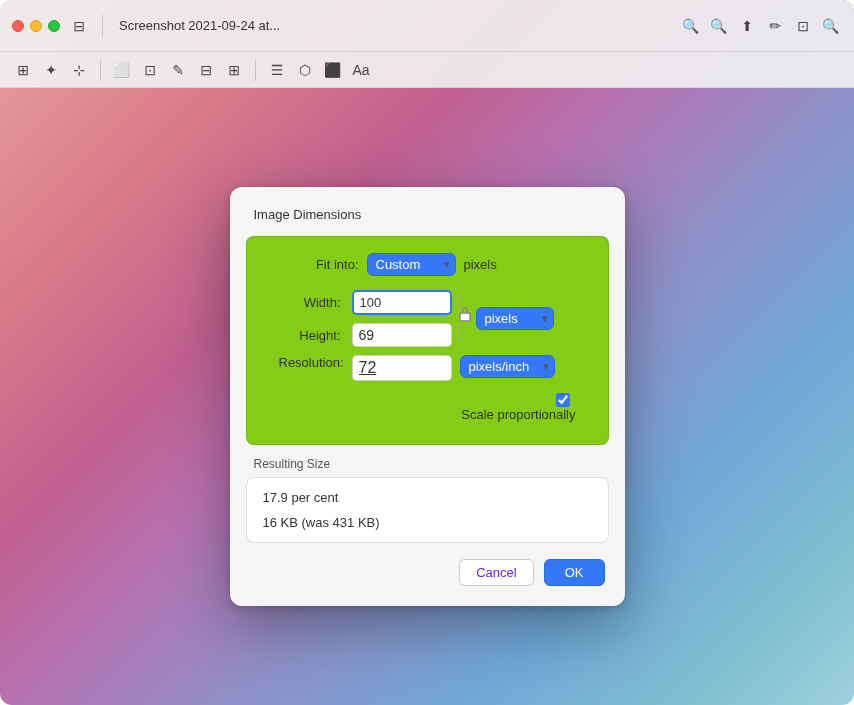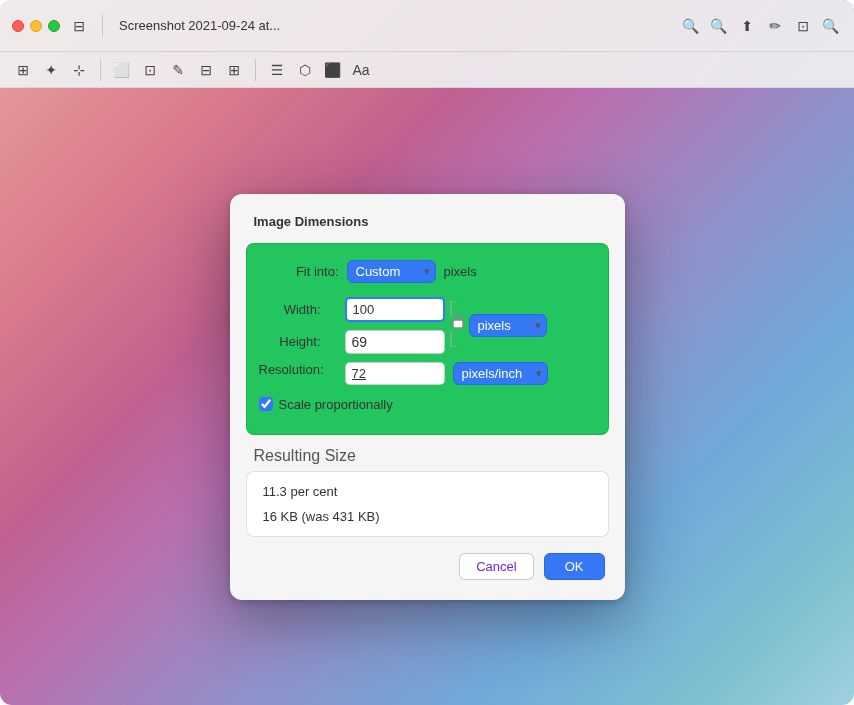--- a/index.html
+++ b/index.html
@@ -114,31 +114,31 @@
     .modal {
       background: #f5f5f5;
       border-radius: 12px;
       box-shadow: 0 20px 60px rgba(0,0,0,0.35), 0 2px 8px rgba(0,0,0,0.2);
       width: 395px;
       padding: 20px 0 20px 0;
     }
 
     .modal-title {
       font-size: 13px;
-      font-weight: 700;
+      font-weight: 400;
       color: #333;
       padding: 0 24px 14px 24px;
     }
 
     .modal-section {
-      background: #22c55e;
+      background: #84cc16;
       border: 1px solid rgba(0,0,0,0.12);
       border-radius: 8px;
       margin: 0 16px;
-      padding: 16px 12px;
+      padding: 16px 32px;
     }
 
     .form-label {
       font-size: 13px;
       color: #333;
       text-align: right;
       width: 80px;
       margin-right: 8px;
       flex-shrink: 0;
     }
@@ -191,21 +191,21 @@
       display: flex;
       align-items: center;
       margin-bottom: 8px;
     }
 
     .dim-label {
       font-size: 13px;
       color: #333;
       text-align: right;
       width: 62px;
-      margin-right: 24px;
+      margin-right: 11px;
       flex-shrink: 0;
     }
 
     .dim-input {
       width: 100px;
       border: 2px solid #3478f6;
       border-radius: 5px;
       padding: 3px 6px;
       font-size: 13px;
       color: #333;
@@ -232,49 +232,50 @@
       display: flex;
       align-items: flex-start;
       margin-bottom: 12px;
     }
 
     .res-input {
       width: 100px;
       border: 1px solid rgba(0,0,0,0.2);
       border-radius: 5px;
       padding: 3px 6px;
-      font-size: 13px;
+      font-size: 16px;
       color: #333;
       outline: none;
       background: white;
       text-decoration: underline;
     }
 
     .checkbox-row {
       display: flex;
-      align-items: flex-start;
+      align-items: flex-end;
       margin-bottom: 6px;
+      flex-direction: column;
     }
 
     .checkbox-row input[type="checkbox"] {
       width: 14px;
       height: 14px;
       margin-right: 6px;
       accent-color: #3478f6;
       cursor: pointer;
     }
 
     .checkbox-label {
       font-size: 13px;
       color: #333;
     }
 
     
     .resulting-size-title {
-      font-size: 16px;
+      font-size: 12px;
       color: #555;
       padding: 12px 24px 6px 24px;
     }
 
     .resulting-size-box {
       background: white;
       border: 1px solid rgba(0,0,0,0.12);
       border-radius: 8px;
       margin: 0 16px;
       padding: 12px 16px;
@@ -439,21 +440,21 @@
 
           <div class="checkbox-row">
             <input type="checkbox" id="scale-prop" checked="" style="">
             <label for="scale-prop" class="checkbox-label">Scale proportionally</label>
           </div>
 
         </div>
 
         <div class="resulting-size-title">Resulting Size</div>
         <div class="resulting-size-box">
-          <div class="result-value">11.3 per cent</div>
+          <div class="result-value">17.9 per cent</div>
           <div class="result-value">16 KB (was 431 KB)</div>
         </div>
 
         <div class="modal-buttons">
           <button class="btn-cancel">Cancel</button>
           <button class="btn-ok">OK</button>
         </div>
 
       </div>
     </div>

